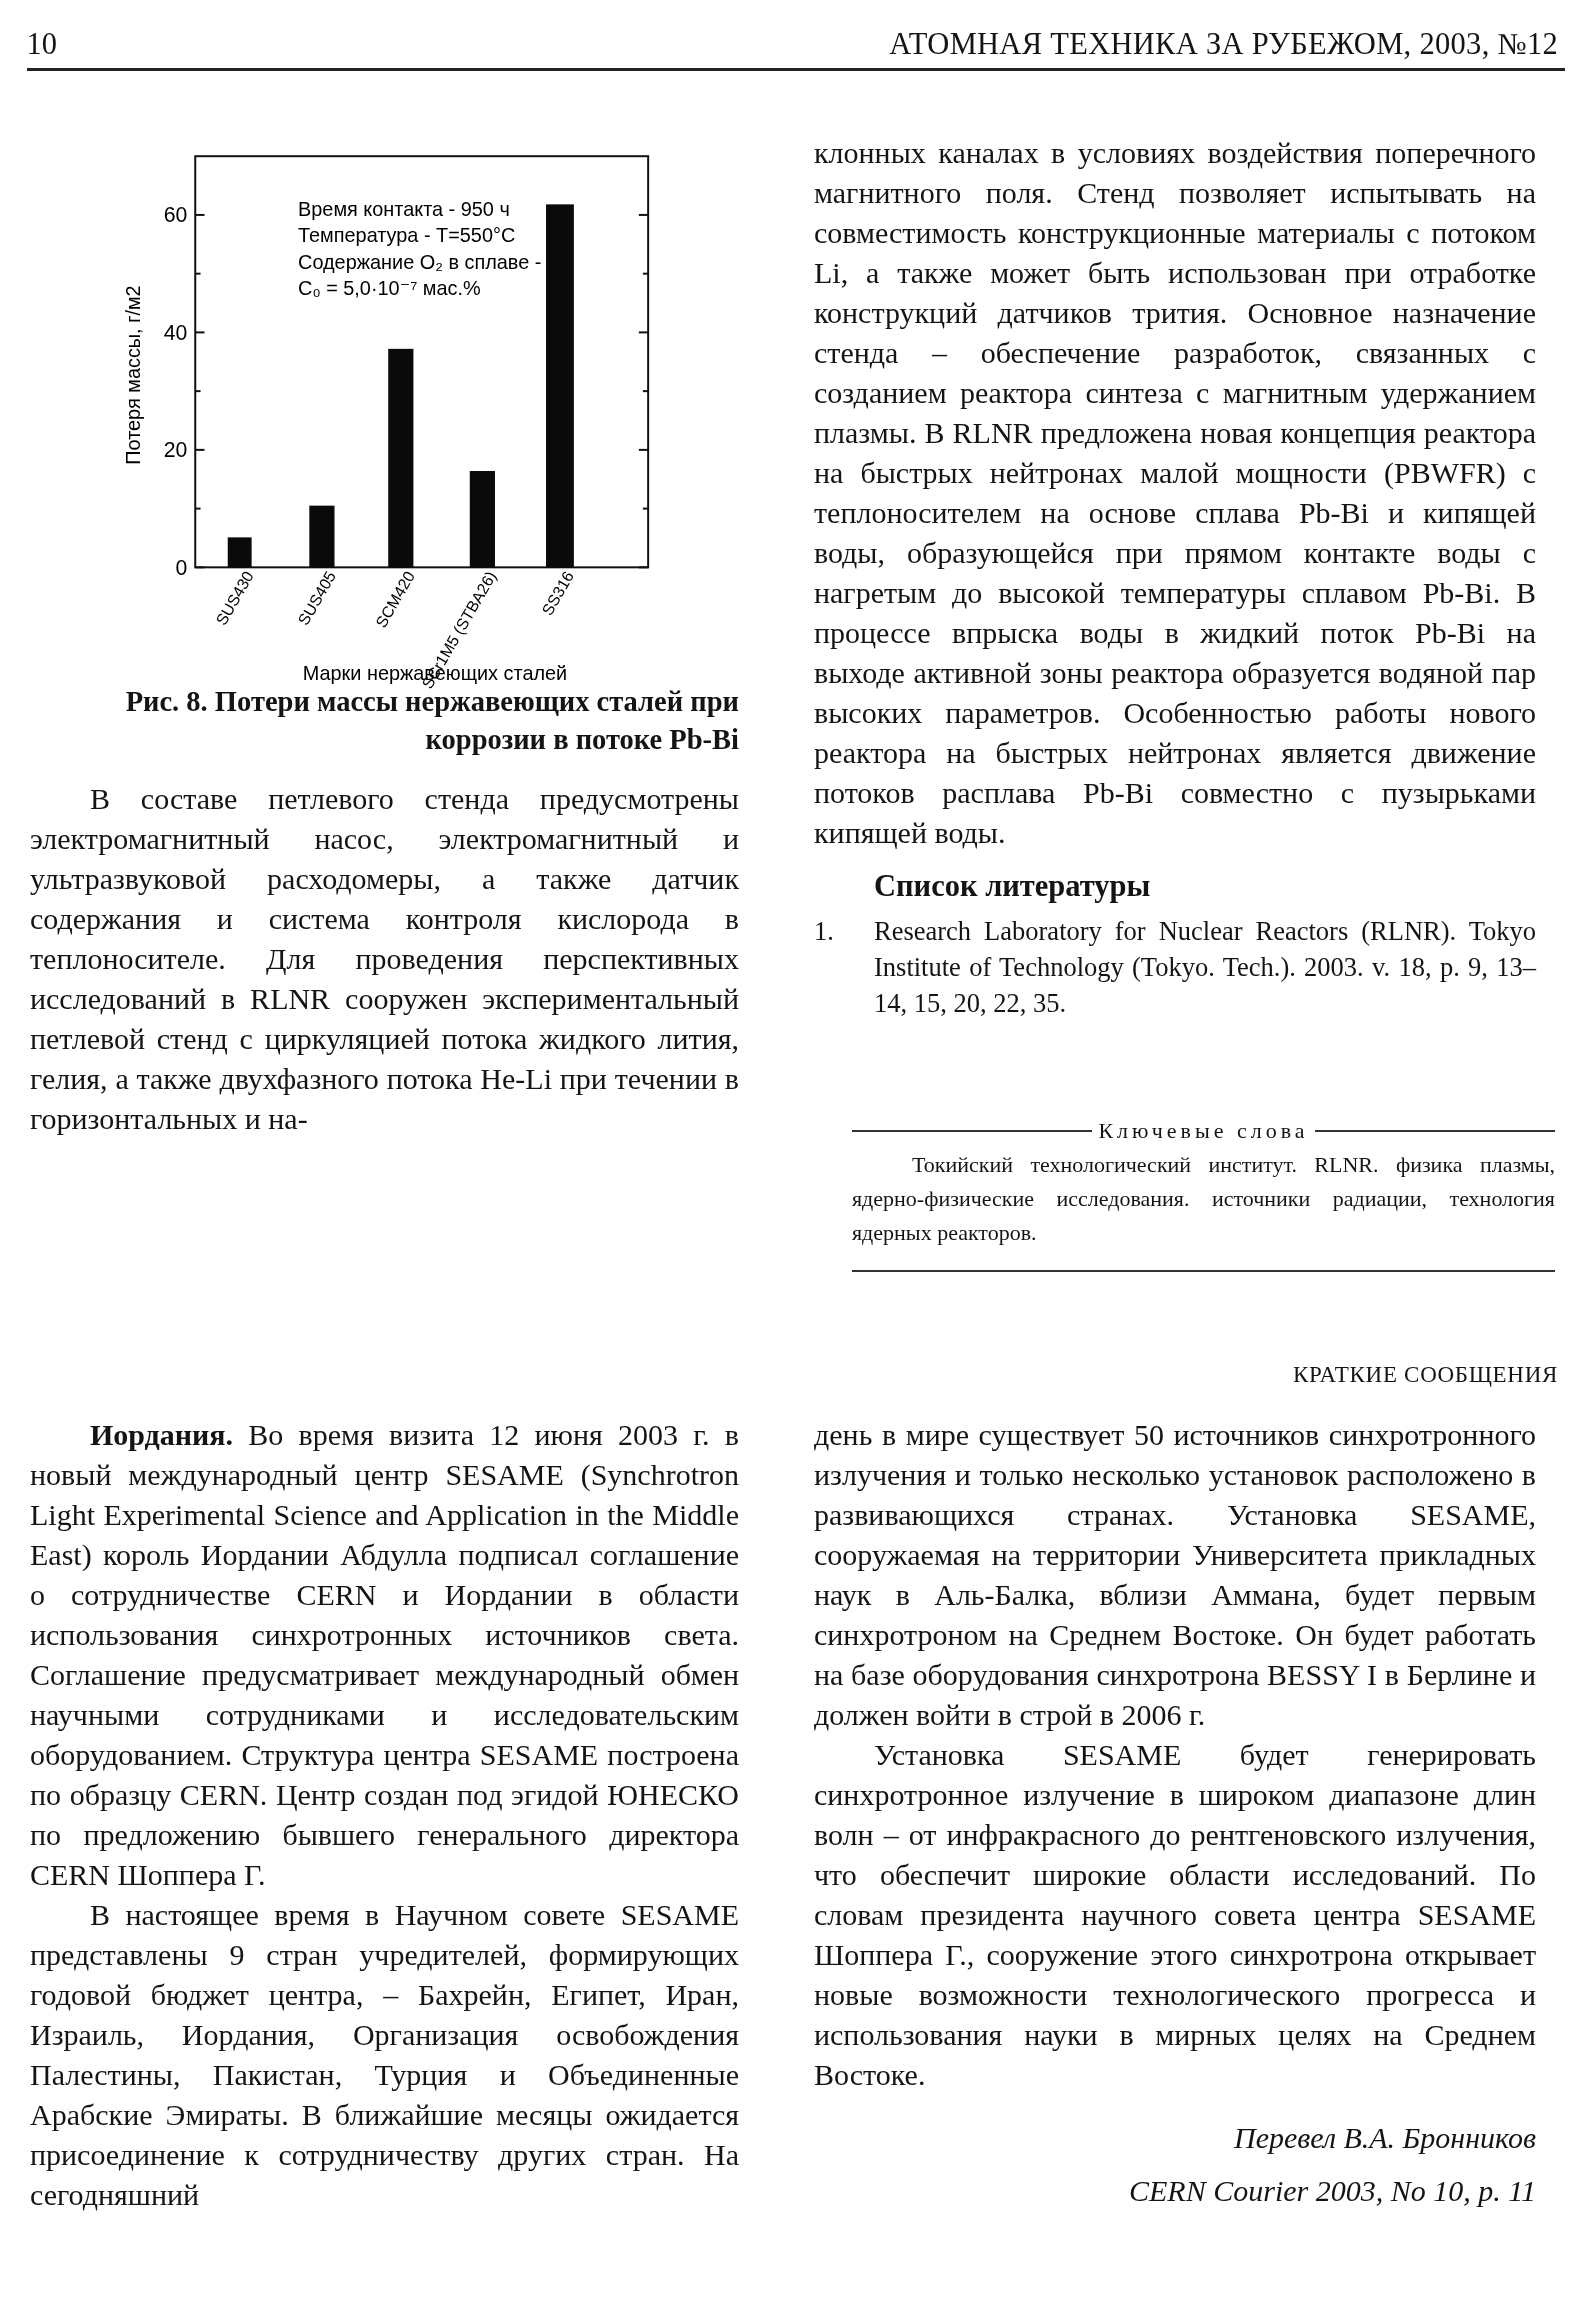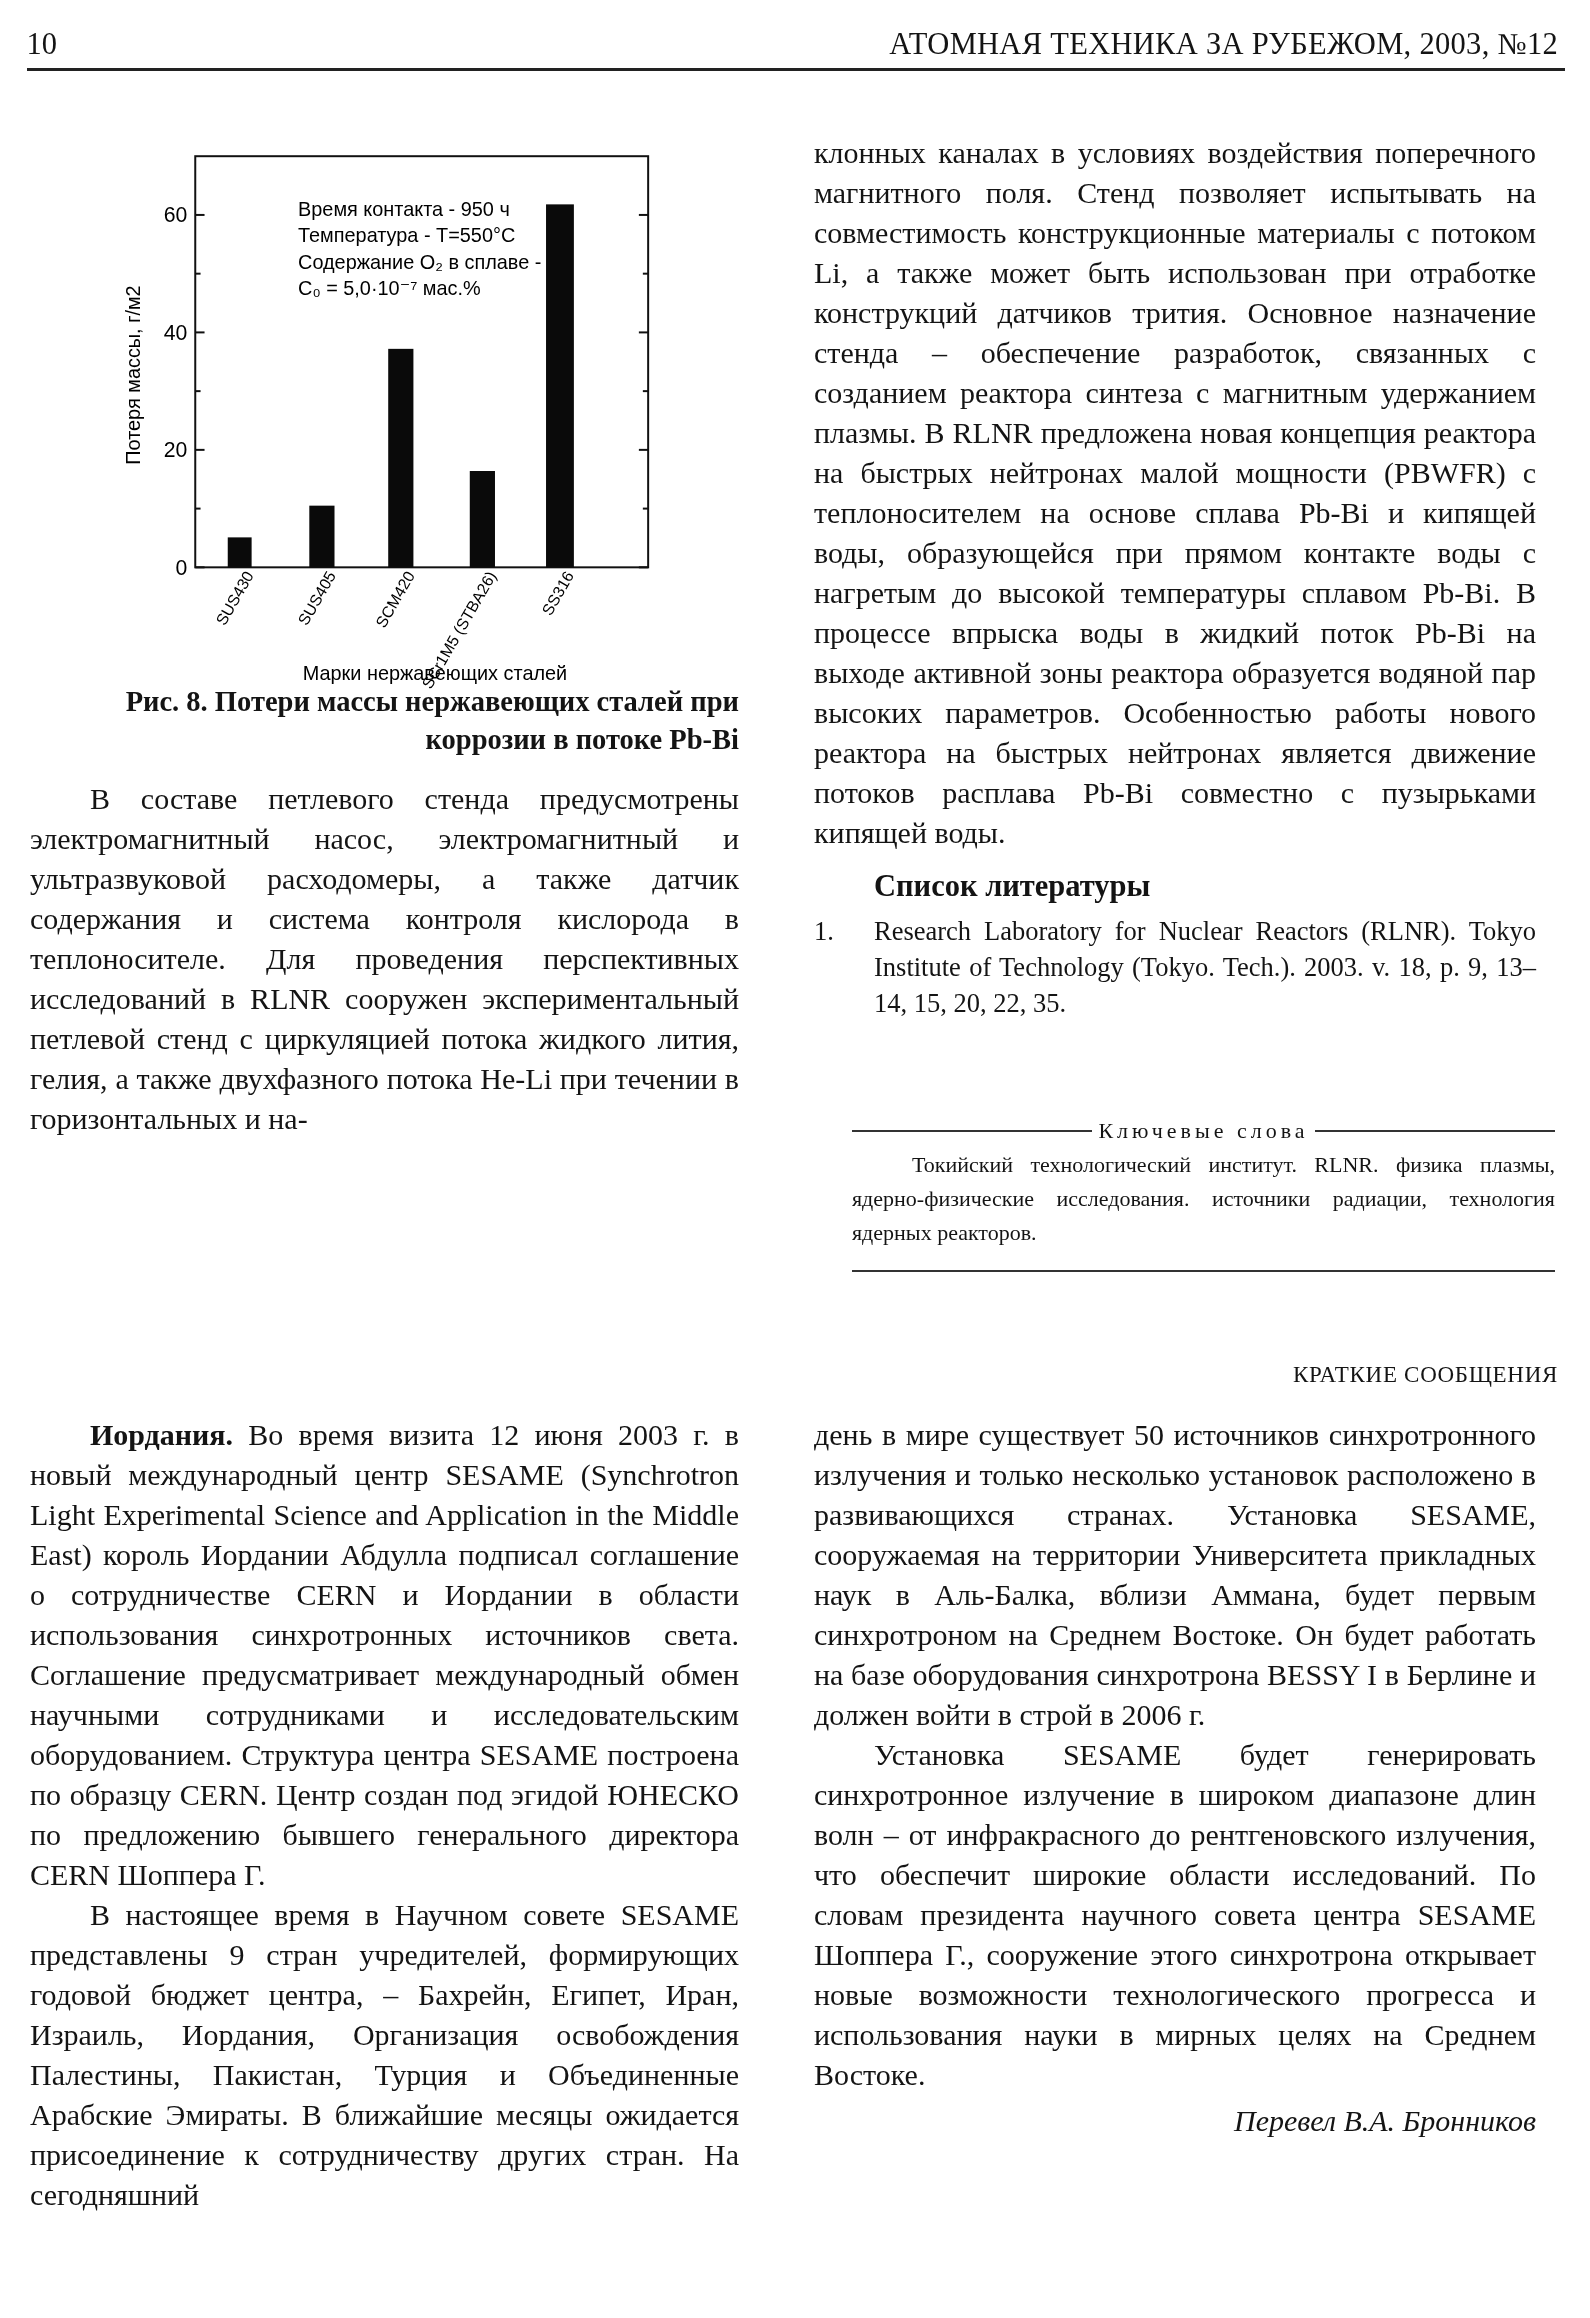--- a/index.html
+++ b/index.html
@@ -114,15 +114,16 @@
 <div class="abs section-title">КРАТКИЕ СООБЩЕНИЯ</div>
 
 <div class="abs col col-left" style="top:1415px;">
   <p class="indent"><b>Иордания.</b> <span>Во время визита 12 июня 2003 г. в новый международный центр SESAME (Synchrotron Light Experimental Science and Application in the Middle East) король Иордании Абдулла подписал соглашение о сотрудничестве CERN и Иордании в области использования синхротронных источников света. Соглашение предусматривает международный обмен научными сотрудниками и исследовательским оборудованием. Структура центра SESAME построена по образцу CERN. Центр создан под эгидой ЮНЕСКО по предложению бывшего генерального директора CERN Шоппера Г.</span></p>
   <p class="indent">В настоящее время в Научном совете SESAME представлены 9 стран учредителей, формирующих годовой бюджет центра, – Бахрейн, Египет, Иран, Израиль, Иордания, Организация освобождения Палестины, Пакистан, Турция и Объединенные Арабские Эмираты. В ближайшие месяцы ожидается присоединение к сотрудничеству других стран. На сегодняшний</p>
 </div>
 
 <div class="abs col col-right" style="top:1415px;">
   <p>день в мире существует 50 источников синхротронного излучения и только несколько установок расположено в развивающихся странах. Установка SESAME, сооружаемая на территории Университета прикладных наук в Аль-Балка, вблизи Аммана, будет первым синхротроном на Среднем Востоке. Он будет работать на базе оборудования синхротрона BESSY I в Берлине и должен войти в строй в 2006 г.</p>
   <p class="indent">Установка SESAME будет генерировать синхротронное излучение в широком диапазоне длин волн – от инфракрасного до рентгеновского излучения, что обеспечит широкие области исследований. По словам президента научного совета центра SESAME Шоппера Г., сооружение этого синхротрона открывает новые возможности технологического прогресса и использования науки в мирных целях на Среднем Востоке.</p>
-  <p class="sig" style="margin-top:6px;">Перевел В.А. Бронников</p>
+  <p class="sig" style="margin-top:23px;">Перевел В.А. Бронников</p>
+  <p class="sig" style="margin-top:13.3px;">CERN Courier 2003, No 10, p. 11</p>
 </div>
 
 
 </body></html>

